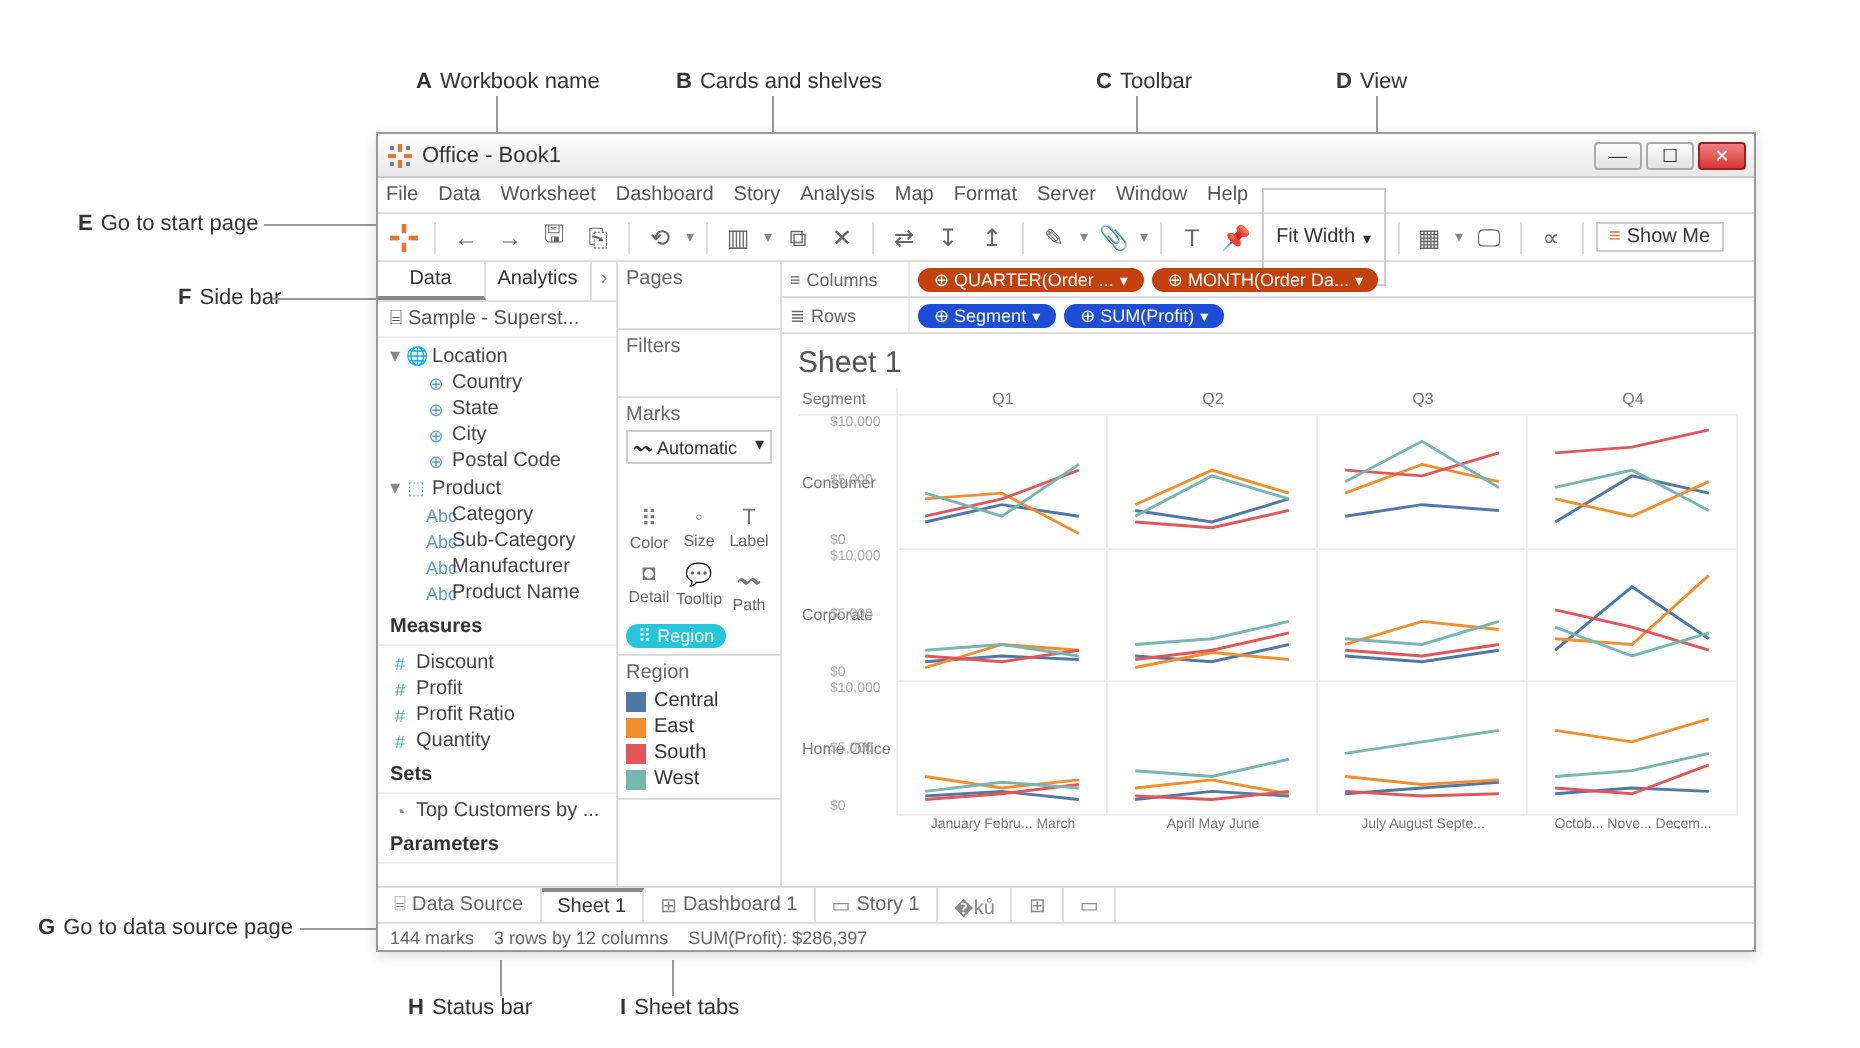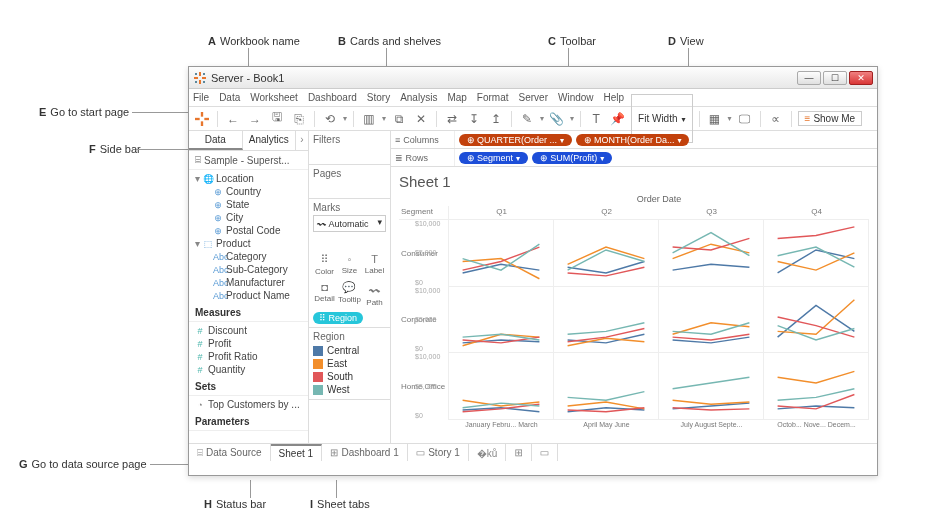--- a/index.html
+++ b/index.html
@@ -119,21 +119,21 @@
             <rect x="8" y="5" width="4" height="2"></rect>
           </g>
           <g fill="#5b879b">
             <rect x="1" y="1" width="2" height="2"></rect>
             <rect x="9" y="1" width="2" height="2"></rect>
             <rect x="1" y="9" width="2" height="2"></rect>
             <rect x="9" y="9" width="2" height="2"></rect>
           </g>
         </svg>
     </span>
-    <span>Server - Book1</span>
+    <span>Office - Book1</span>
     <div class="winbtns">
       <div class="winbtn">—</div>
       <div class="winbtn">☐</div>
       <div class="winbtn close">✕</div>
     </div>
   </div>
 
   <div class="menubar" id="menubar">
       <span>File</span>
       <span>Data</span>
@@ -280,24 +280,24 @@
           </div>
         </div>
       <div class="sect-h">
           <span>Parameters</span>
         </div>
 
     </div>
 
     <div class="cards">
       <div class="card" style="height:34px;">
+          <div class="card-h">Pages</div>
+        </div>
+      <div class="card" style="height:34px;">
           <div class="card-h">Filters</div>
-        </div>
-      <div class="card" style="height:34px;">
-          <div class="card-h">Pages</div>
         </div>
       <div class="card">
         <div class="card-h">Marks</div>
         <div style="border:1px solid #ccc; padding:1px 3px; font-size:9px; display:flex; justify-content:space-between; margin-bottom:19px;">
             <span>〰 <span>Automatic</span></span>
             <span>▾</span>
           </div>
         <div class="marks-grid" id="marks-grid">
             <div><div class="mico">⠿</div>Color</div>
             <div><div class="mico">◦</div>Size</div>
@@ -350,21 +350,20 @@
             <span>≣</span>
             <span>Rows</span>
           </div>
         <div id="row-pills" style="display:flex; gap:4px;">
             <span class="pill teal">⊕ Segment<span class="dd">▾</span></span>
             <span class="pill teal">⊕ SUM(Profit)<span class="dd">▾</span></span>
           </div>
       </div>
       <div class="view">
         <div class="vtitle">Sheet 1</div>
-        <div class="colhdr" style="margin-left:50px;">Order Date</div>
         <div class="chartgrid" id="chartgrid">
             <div style="border-bottom: 1px solid rgb(238, 238, 238); border-right: 1px solid rgb(238, 238, 238); padding: 1px 2px;">Segment</div>
             <div class="qh">Q1</div>
             <div class="qh">Q2</div>
             <div class="qh">Q3</div>
             <div class="qh">Q4</div>
             <div class="rh">Consumer</div>
             <div class="cell"><div class="ticks" style="left: -34px;">
                 <span>$10,000</span>
                 <span>$5,000</span>
@@ -481,14 +480,19 @@
         <span class="ico">�ků</span>
       </div>
     <div class="btab">
         <span class="ico">⊞</span>
       </div>
     <div class="btab">
         <span class="ico">▭</span>
       </div>
   </div>
 
+  <div class="statusbar">
+    <span>144 marks</span>
+    <span>3 rows by 12 columns</span>
+    <span>SUM(Profit): $286,397</span>
+  </div>
 
 </div>
 
 </body></html>

